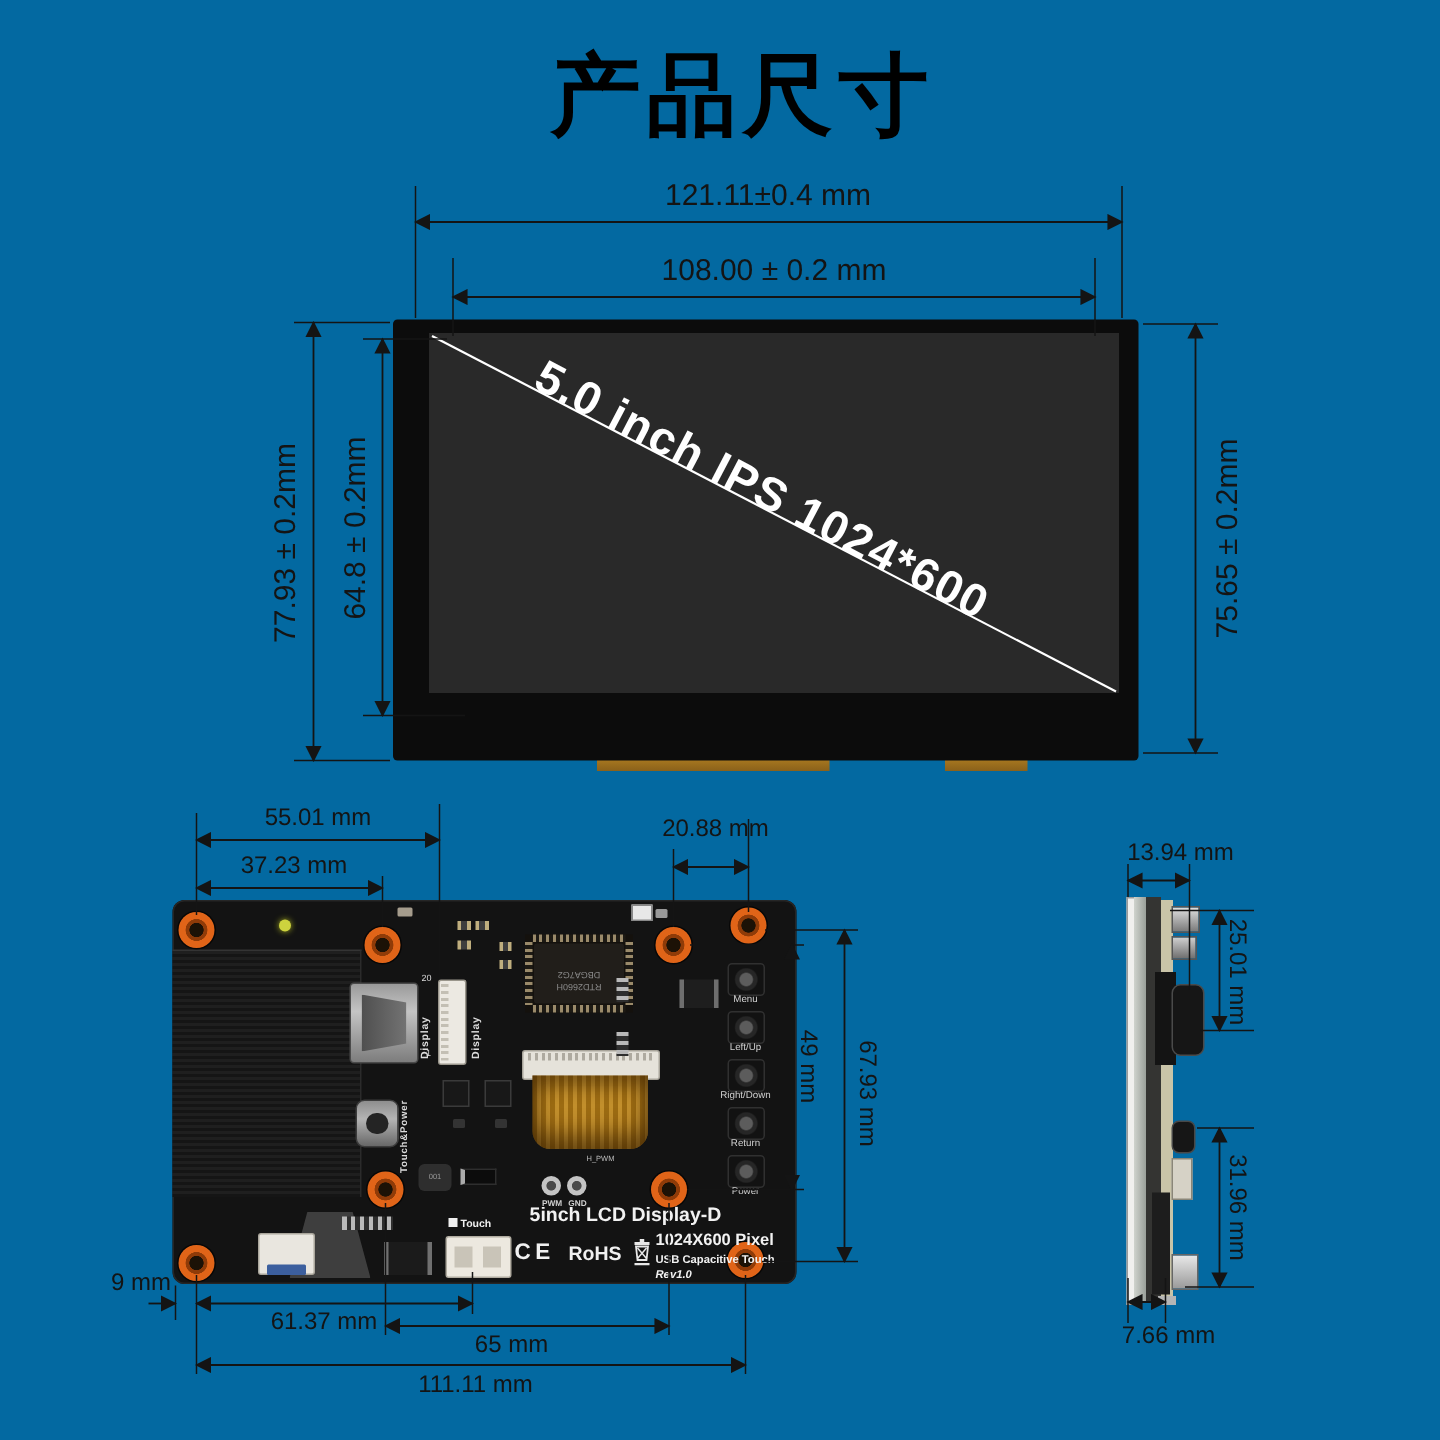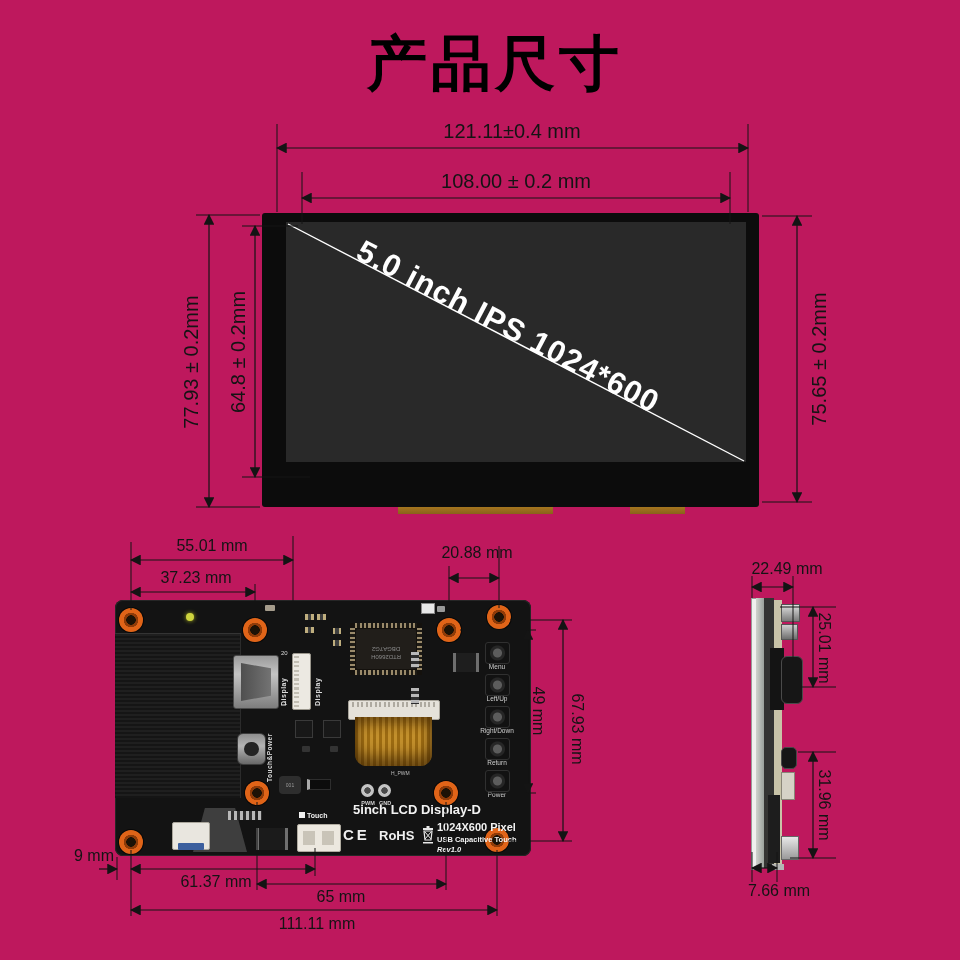--- a/index.html
+++ b/index.html
@@ -1,16 +1,16 @@
 <!DOCTYPE html>
 <html><head>
 <meta charset="utf-8">
 <style>
   html,body{margin:0;padding:0;background:#fff;}
-  #stage{position:relative;width:960px;height:960px;background:#be185d;overflow:hidden;
+  #stage{position:relative;width:960px;height:960px;background:#0369a1;overflow:hidden;
          font-family:"Liberation Sans",sans-serif;}
   .abs{position:absolute;}
   
   .dt{position:absolute;font-size:20px;color:#141414;white-space:nowrap;
       transform:translate(-50%,-50%);}
   .dt.s{font-size:16px;}
   .dt.ccw{transform:translate(-50%,-50%) rotate(-90deg);}
   .dt.cw{transform:translate(-50%,-50%) rotate(90deg);}
   
   #display{position:absolute;left:262px;top:213px;width:497px;height:294px;
@@ -206,21 +206,21 @@
   <div class="sv" style="left:770px;top:648px;width:14px;height:62px;background:#141414;"></div>
   <div class="sv" style="left:768px;top:795px;width:12px;height:68px;background:#1d1d1d;"></div>
   <div class="sv" style="left:781px;top:604px;width:17px;height:16px;background:linear-gradient(180deg,#e0e0e0,#7a7a7a);border:1px solid #555;"></div>
   <div class="sv" style="left:781px;top:624px;width:15px;height:14px;background:linear-gradient(180deg,#cfcfcf,#6e6e6e);border:1px solid #555;"></div>
   <div class="sv" style="left:781px;top:656px;width:20px;height:46px;background:#161616;border:1px solid #4a4a4a;border-radius:6px;"></div>
   <div class="sv" style="left:781px;top:747px;width:14px;height:20px;background:#161616;border:1px solid #484848;border-radius:5px;"></div>
   <div class="sv" style="left:781px;top:772px;width:12px;height:26px;background:#d6d2c6;border:1px solid #8a8678;"></div>
   <div class="sv" style="left:781px;top:836px;width:16px;height:22px;background:linear-gradient(180deg,#e8e8e8,#9a9a9a);border:1px solid #666;"></div>
   <div class="sv" style="left:772px;top:864px;width:12px;height:6px;background:#b5b5b5;"></div>
 
-  <div class="dt s" style="left:787px;top:569px;">22.49 mm</div>
+  <div class="dt s" style="left:787px;top:569px;">13.94 mm</div>
   <div class="dt s cw" style="left:824px;top:648px;">25.01 mm</div>
   <div class="dt s cw" style="left:824px;top:805px;">31.96 mm</div>
   <div class="dt s" style="left:779px;top:891px;">7.66 mm</div>
 
   <svg class="overlay" width="960" height="960" viewBox="0 0 960 960">
     <defs>
       <marker id="ah" viewBox="0 0 10 10" refX="9" refY="5" markerWidth="9" markerHeight="9" orient="auto-start-reverse">
         <path d="M0,0 L10,5 L0,10 z" fill="#141414"></path>
       </marker>
     </defs>

